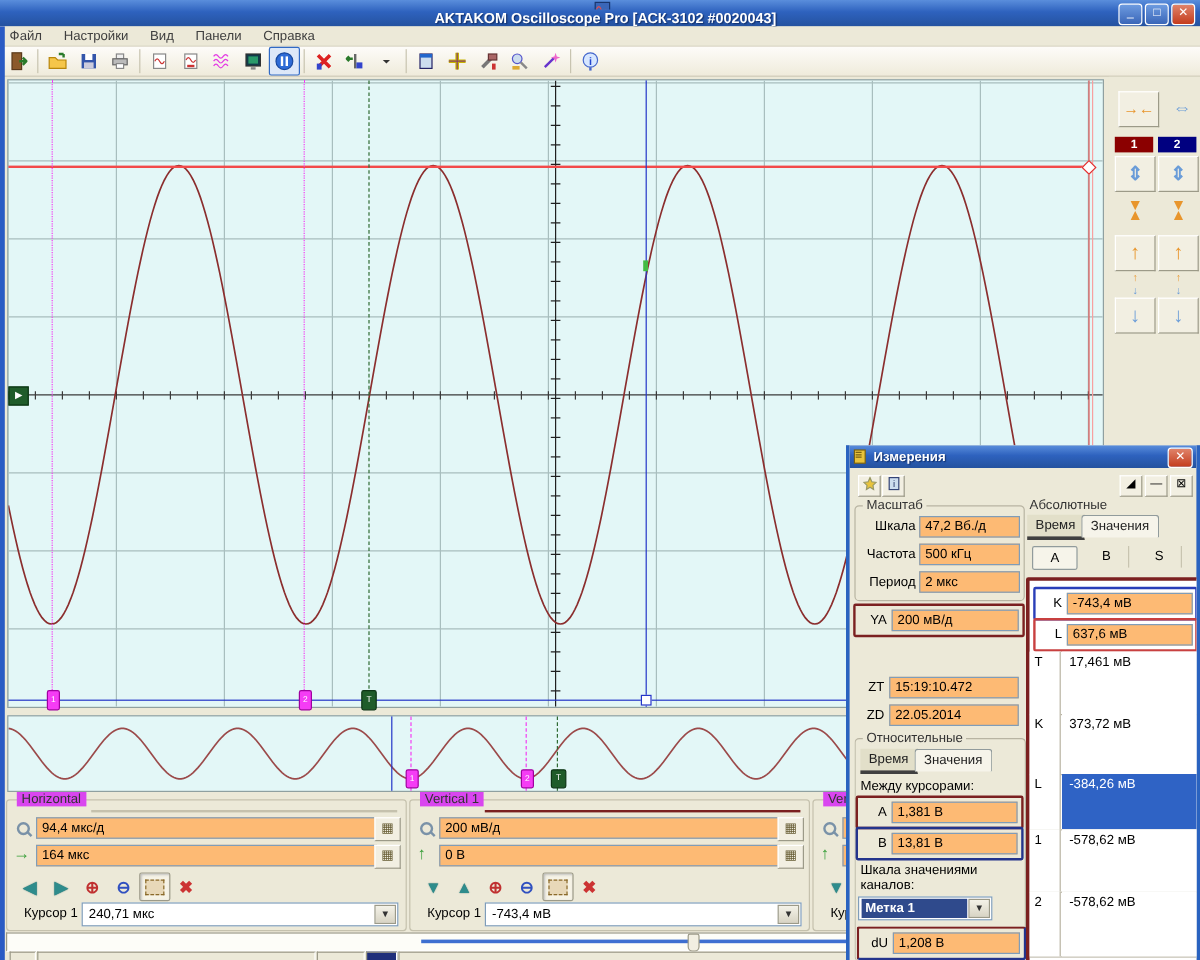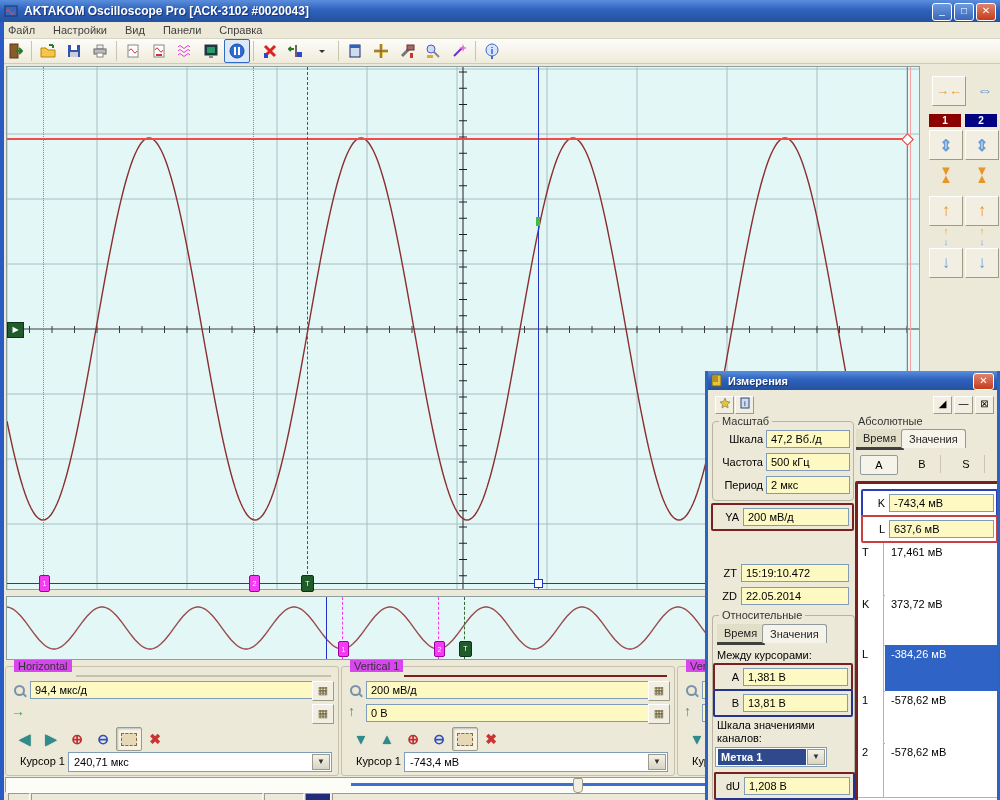--- a/index.html
+++ b/index.html
@@ -2,21 +2,21 @@
 <html><head>
 <meta charset="utf-8">
 <style>
   html,body{margin:0;padding:0;background:#777;}
   #screen{position:relative;width:1000px;height:800px;background:#ECE9D8;overflow:hidden;
           font-family:"Liberation Sans",sans-serif;font-size:11px;color:#000;}
   .abs{position:absolute;}
   
   .titlebar{left:0;top:0;width:1000px;height:22px;
     background:linear-gradient(180deg,#5A8EDC 0%,#2E62BE 45%,#24529F 100%);
-    display:flex;align-items:center;padding-left:4px;box-sizing:border-box;}
+    display:flex;align-items:center;padding-left:4px;box-sizing:border-box;flex-direction:column;}
   .titlebar .ttl{color:#fff;font-weight:bold;font-size:12px;margin-left:5px;text-shadow:1px 1px 1px #12306B;}
   .winbtns{position:absolute;right:4px;top:3px;display:flex;gap:2px;}
   .winbtn{width:18px;height:16px;border:1px solid #fff;border-radius:3px;
     background:linear-gradient(180deg,#6D9BE0,#3A66B8);color:#fff;font-size:10px;line-height:14px;
     text-align:center;}
   .winbtn.close{background:linear-gradient(180deg,#E0836A,#C43C1D);}
   .menubar{left:0;top:22px;width:1000px;height:17px;background:#ECE9D8;border-bottom:1px solid #D8D4C4;
     display:flex;align-items:center;gap:18px;padding-left:8px;box-sizing:border-box;color:#3F3F3F;}
   .toolbar{left:0;top:39px;width:1000px;height:25px;background:linear-gradient(180deg,#FDFCF9,#EFEBDB);
     border-bottom:1px solid #CFCBB8;display:flex;align-items:center;padding-left:2px;box-sizing:border-box;}
@@ -48,21 +48,21 @@
   .arr-orange{color:#E8952C;font-size:13px;font-weight:bold;line-height:8px;}
   .arr-small{font-size:9px;line-height:6px;font-weight:bold;}
   
   .preview{left:6px;top:596px;width:912px;height:62px;background:#E3F7F7;border:1px solid #8FA0A0;}
   .pv-vline{position:absolute;top:0;width:0;height:62px;}
   .pv-handle{position:absolute;top:44px;}
   
   .panel{background:#ECE9D8;border:1px solid #C5C1AD;border-radius:3px;}
   .ptitle{position:absolute;left:8px;top:-7px;background:#d946ef;padding:0 4px;color:#333;}
   .prule{position:absolute;left:6px;top:8px;height:2px;}
-  .field{position:absolute;background:#fef9c3;border:1px solid #7F9DB9;height:16px;line-height:16px;
+  .field{position:absolute;background:#fdba74;border:1px solid #7F9DB9;height:16px;line-height:16px;
     padding-left:4px;box-sizing:content-box;overflow:hidden;white-space:nowrap;}
   .kbdbtn{position:absolute;width:20px;height:18px;border:1px solid;border-color:#fff #9C9A88 #9C9A88 #fff;
     background:#F2EFE2;text-align:center;line-height:16px;color:#665C33;font-size:11px;}
   .icbtn{position:absolute;width:24px;height:22px;display:flex;align-items:center;justify-content:center;
     border:1px solid transparent;font-size:14px;}
   .icbtn.pressed{border:1px solid #9C9A88;background:#F6F3E6;border-radius:2px;box-shadow:inset 1px 1px 2px #BBB;}
   .teal{color:#2E8C8C;font-weight:bold;text-shadow:0 0 1px #1A5F5F;}
   .zplus{color:#C03030;font-weight:bold;}
   .zminus{color:#3050C0;font-weight:bold;}
   .marquee{width:14px;height:11px;border:1px dashed #8A6A2A;background:#E8D8B8;}
@@ -435,20 +435,21 @@
     <div class="handle trig-handle pv-handle" style="left:452px;height:14px;line-height:13px;">T</div>
   </div>
 
   <div class="abs panel" style="left:5px;top:666px;width:332px;height:108px;">
     <span class="ptitle">Horizontal</span>
     <span class="prule" style="left:70px;width:255px;background:#C5C1AD;"></span>
     <span class="abs" style="left:8px;top:18px;"><span class="mag"></span></span>
     <div class="field" style="left:24px;top:14px;width:278px;">94,4 мкс/д</div>
     <div class="kbdbtn" style="left:306px;top:14px;">▦</div>
     <span class="abs greenarr" style="left:5px;top:36px;">→</span>
+    <div class="field" style="left:24px;top:37px;width:278px;">164 мкс</div>
     <div class="kbdbtn" style="left:306px;top:37px;">▦</div>
     <div class="icbtn" style="left:6px;top:60px;">
         <span class="teal">◀</span>
       </div>
     <div class="icbtn" style="left:32px;top:60px;">
         <span class="teal">▶</span>
       </div>
     <div class="icbtn" style="left:58px;top:60px;">
         <span class="zplus">⊕</span>
       </div>

